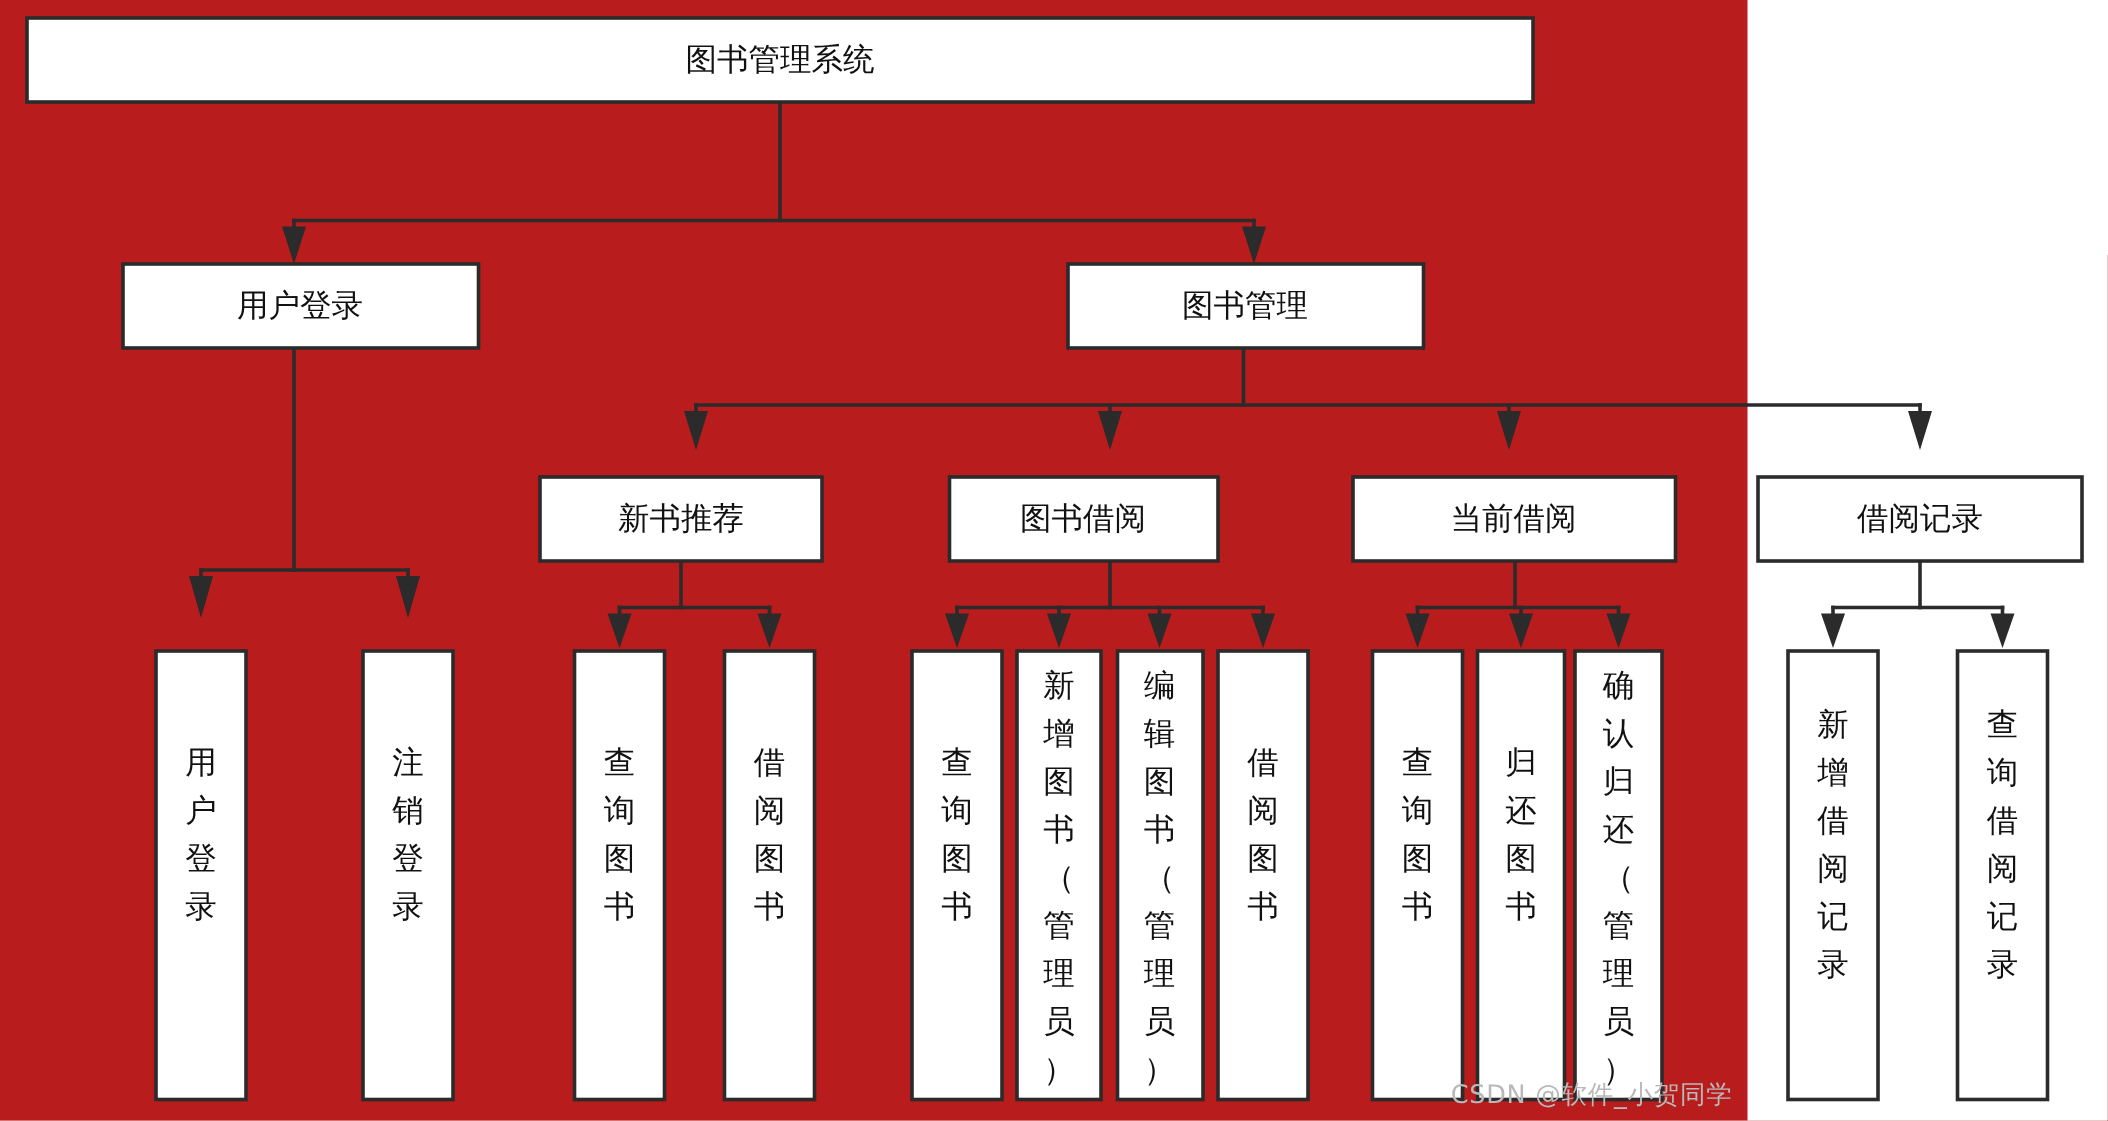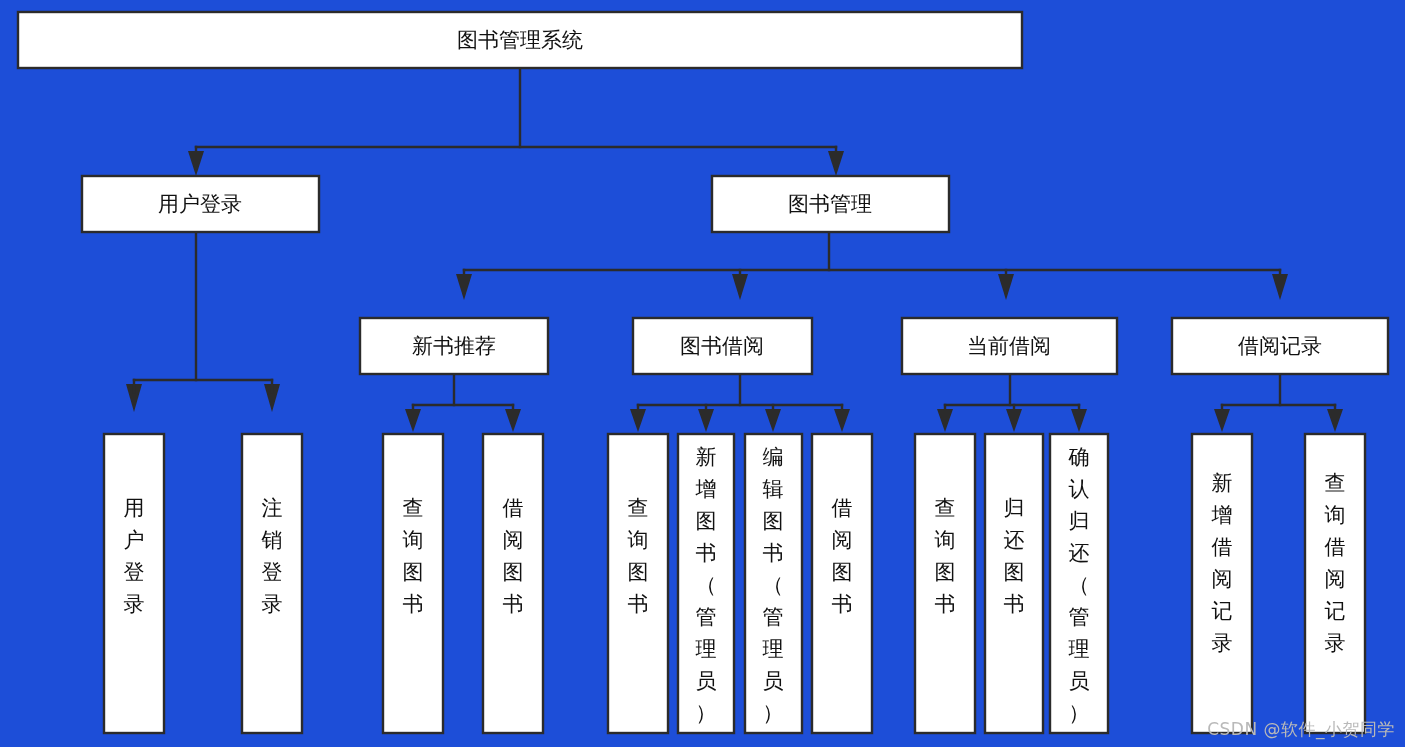--- a/index.html
+++ b/index.html
@@ -9,23 +9,23 @@
     background: #ffffff;
   }
   body {
     width: 1405px;
     height: 747px;
     font-family: "DejaVu Sans", "Liberation Sans", sans-serif;
     overflow: hidden;
   }
   #diagram-root {
     position: relative;
-    width: 1405px;
+    width: 1165px;
     height: 747px;
-    background: #1d4ed8;
+    background: #b91c1c;
   }
   svg#tree-svg {
     position: absolute;
     top: 0;
     left: 0;
     width: 1405px;
     height: 747px;
     display: block;
   }
   .node-box {

